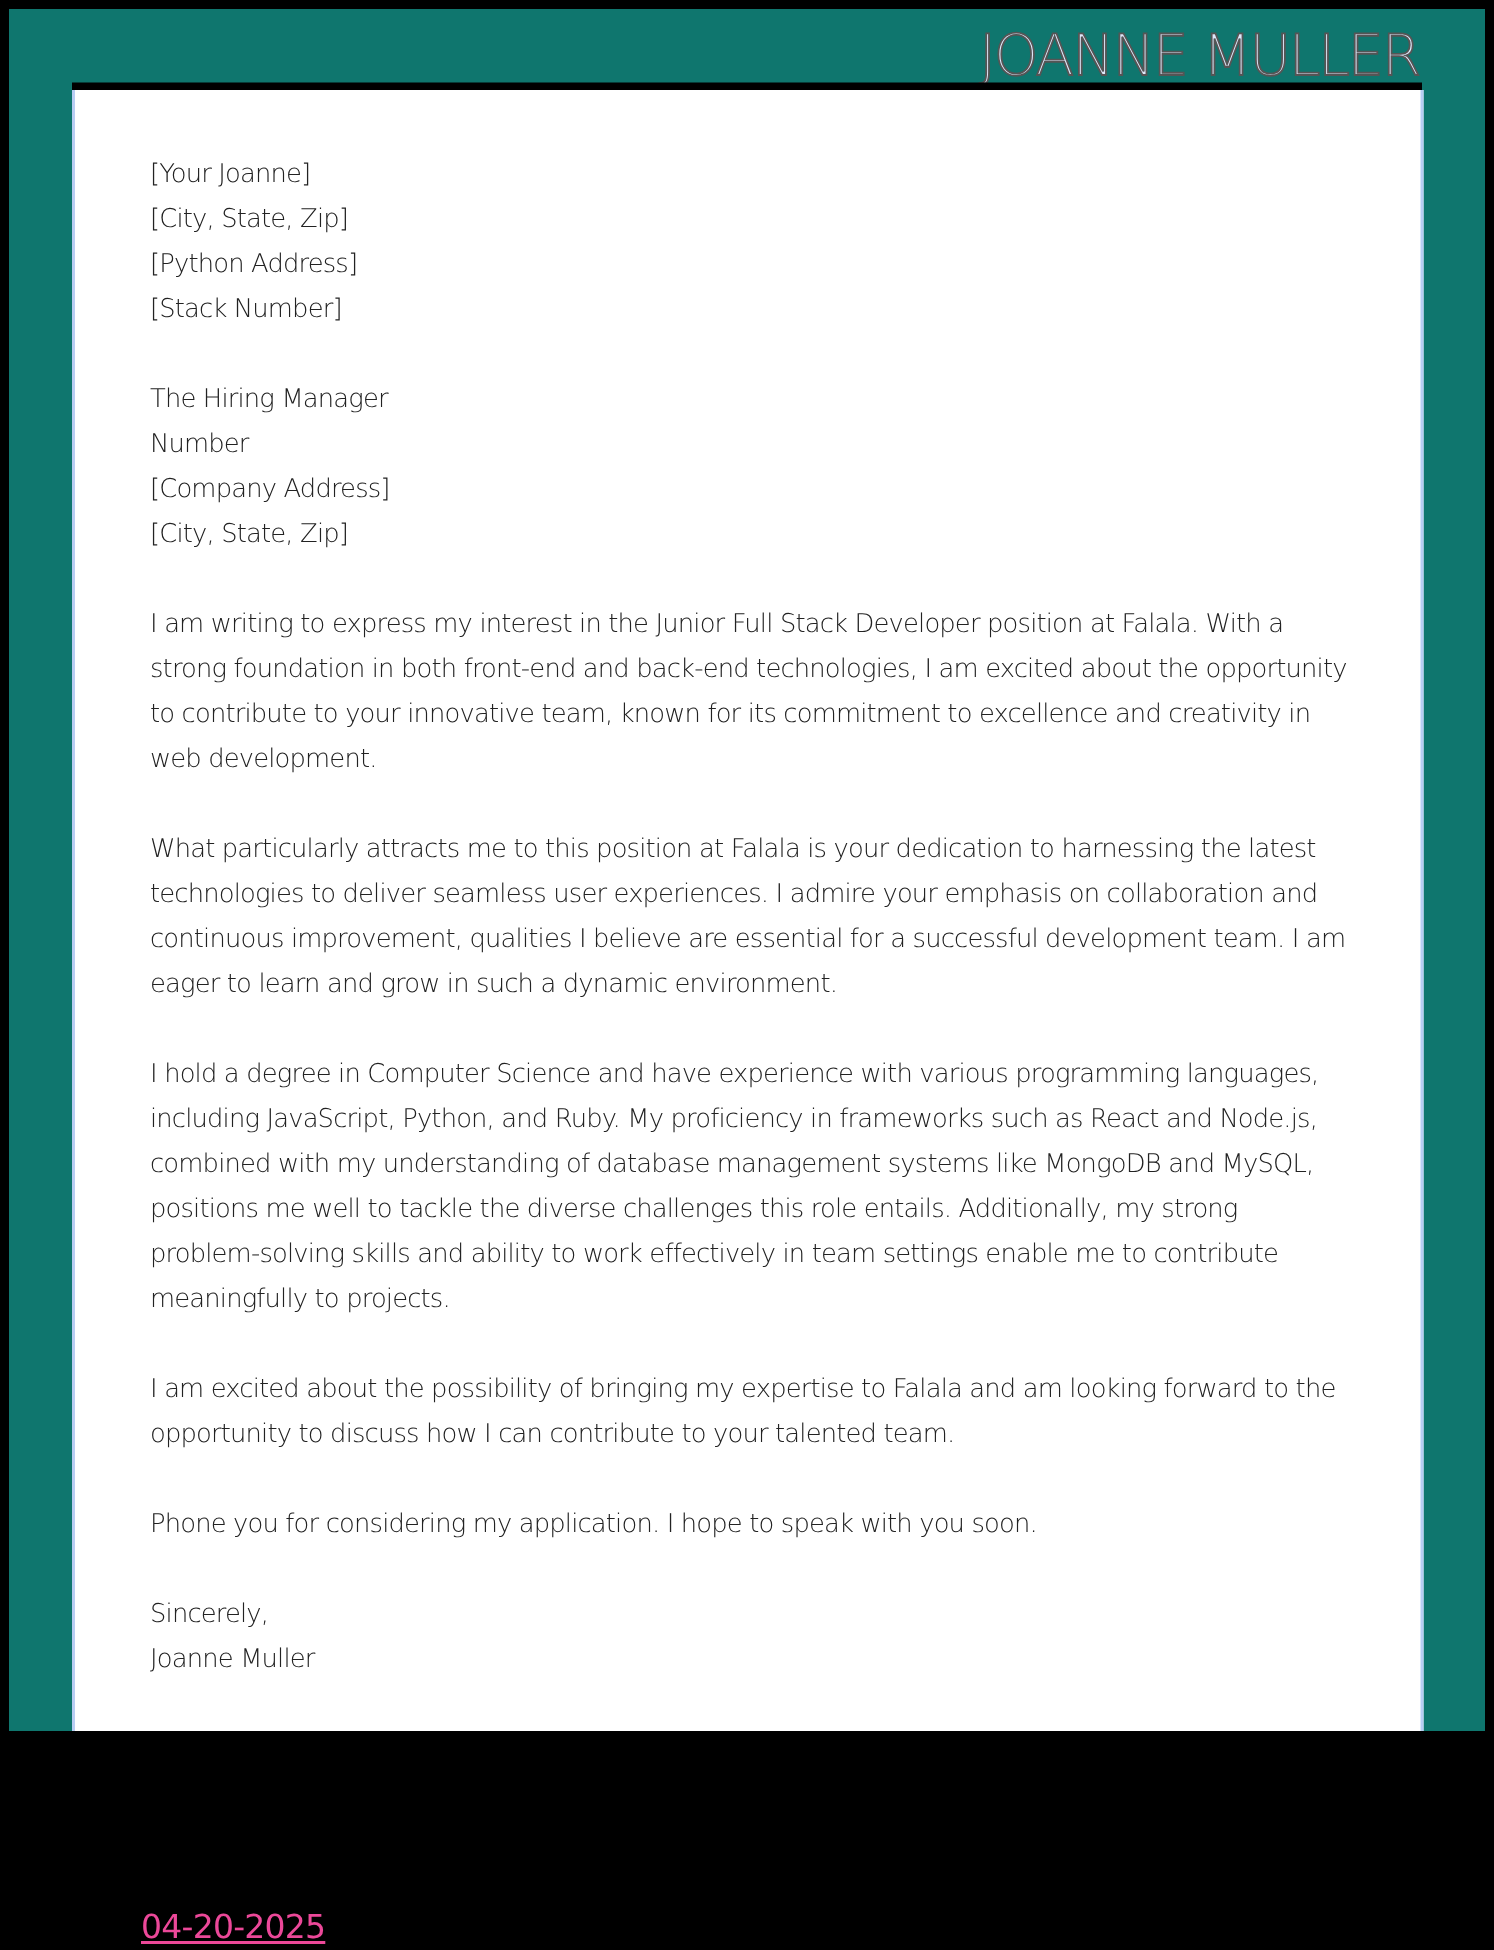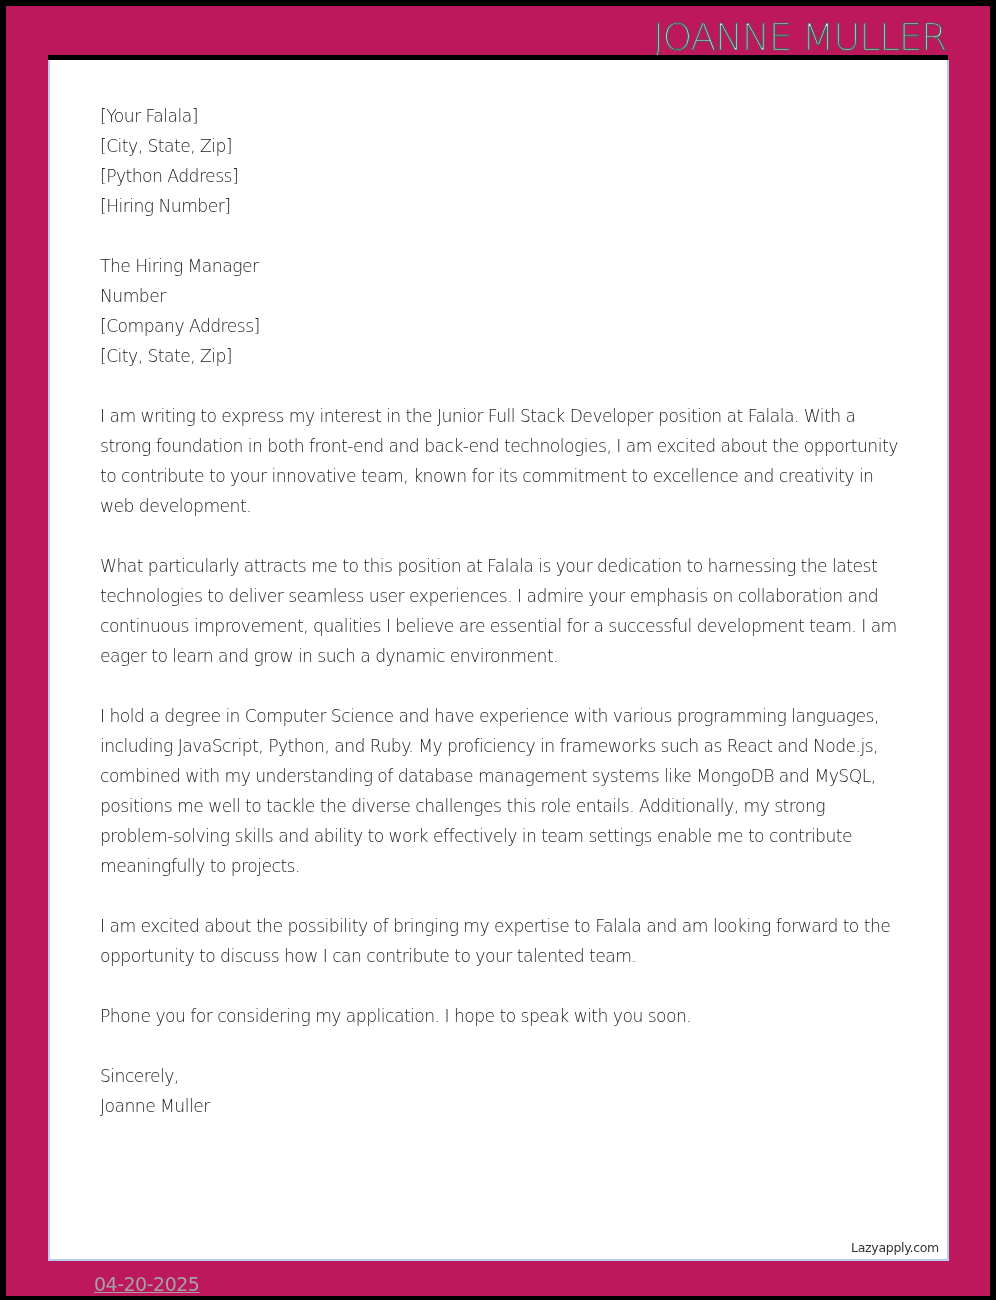--- a/index.html
+++ b/index.html
@@ -6,22 +6,22 @@
     body {
       width: 996px;
       height: 1300px;
       overflow: hidden;
       background: #000;
       font-family: "DejaVu Sans", sans-serif;
     }
     .frame {
       position: absolute;
       left: 6px; top: 6px;
-      width: 984px; height: 1290px;
-      background: #be185d;
+      width: 984px; height: 1148px;
+      background: #0f766e;
       overflow: hidden;
     }
     .name-title {
       position: absolute;
       right: 44px;
       top: 10px;
       font-family: "DejaVu Sans", sans-serif;
       font-size: 38px;
       font-weight: 300;
       letter-spacing: -1.5px;
@@ -65,41 +65,41 @@
       font-size: 12.5px;
       color: #333;
       letter-spacing: -0.3px;
       text-align: right;
     }
     .date-link {
       position: absolute;
       left: 94px;
       top: 1273px;
       font-family: "DejaVu Sans", sans-serif;
-      font-size: 19px;
-      color: #a3a3a3;
+      font-size: 22px;
+      color: #ec4899;
       text-decoration: underline;
       letter-spacing: -0.5px;
       cursor: pointer;
     }
   </style>
 </head>
 <body>
 
 <div class="frame">
   <div class="name-title">JOANNE MULLER</div>
   <div class="header-bar"></div>
 
   <div class="page">
     <div class="content">
       <p>
-        <span class="line">[Your Falala]</span>
+        <span class="line">[Your Joanne]</span>
         <span class="line">[City, State, Zip]</span>
         <span class="line">[Python Address]</span>
-        <span class="line">[Hiring Number]</span>
+        <span class="line">[Stack Number]</span>
       </p>
       <p>
         <span class="line">The Hiring Manager</span>
         <span class="line">Number</span>
         <span class="line">[Company Address]</span>
         <span class="line">[City, State, Zip]</span>
       </p>
       <p>I am writing to express my interest in the Junior Full Stack Developer position at Falala. With a strong foundation in both front-end and back-end technologies, I am excited about the opportunity to contribute to your innovative team, known for its commitment to excellence and creativity in web development.</p>
       <p>What particularly attracts me to this position at Falala is your dedication to harnessing the latest technologies to deliver seamless user experiences. I admire your emphasis on collaboration and continuous improvement, qualities I believe are essential for a successful development team. I am eager to learn and grow in such a dynamic environment.</p>
       <p>I hold a degree in Computer Science and have experience with various programming languages, including JavaScript, Python, and Ruby. My proficiency in frameworks such as React and Node.js, combined with my understanding of database management systems like MongoDB and MySQL, positions me well to tackle the diverse challenges this role entails. Additionally, my strong problem-solving skills and ability to work effectively in team settings enable me to contribute meaningfully to projects.</p>

